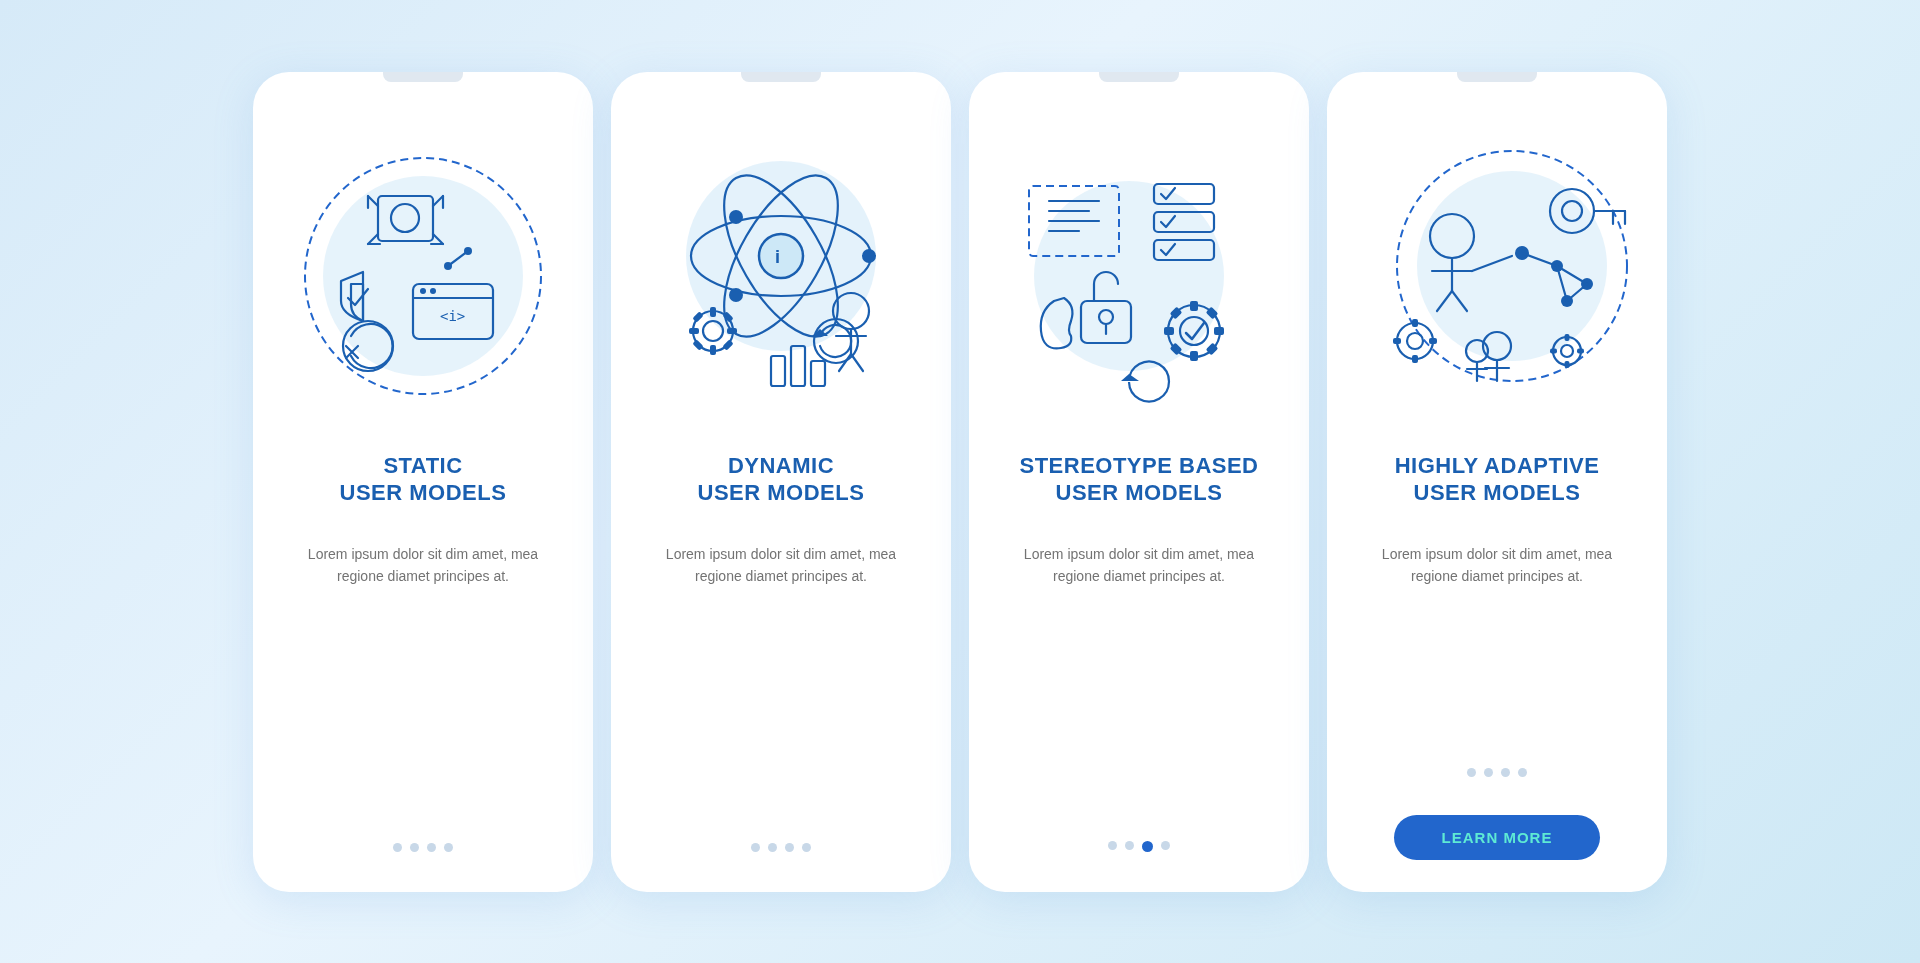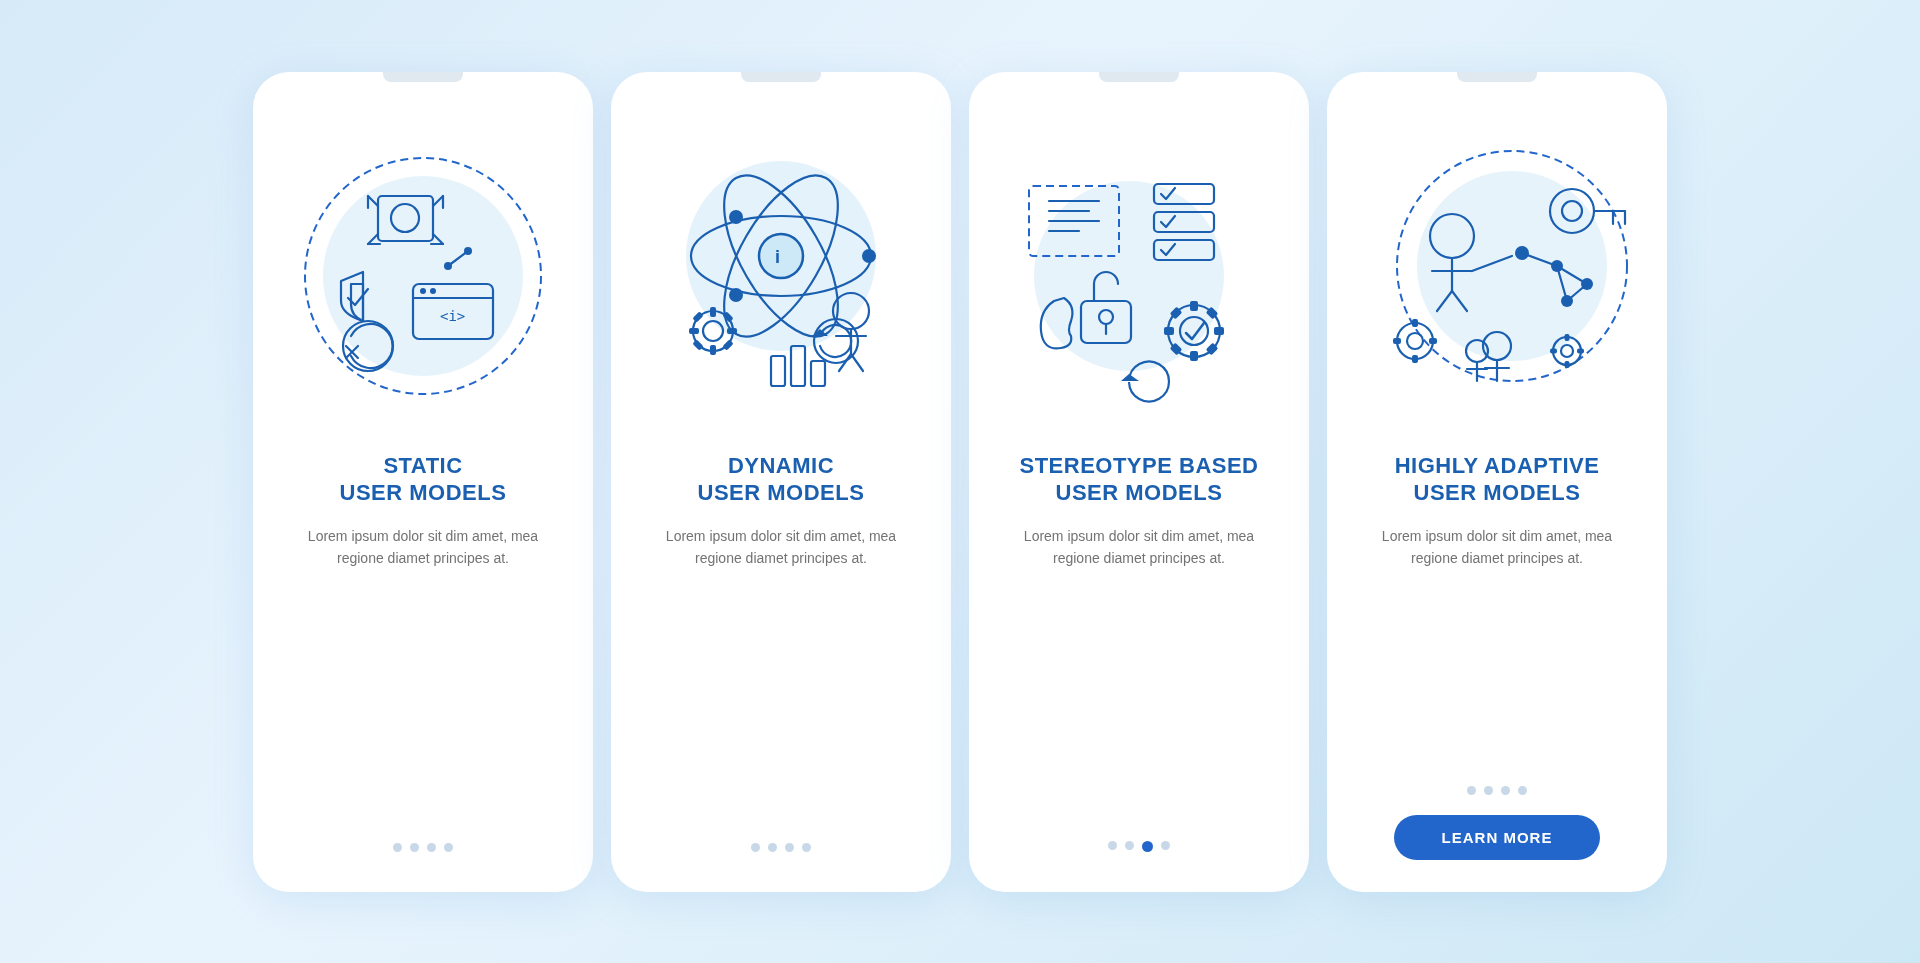--- a/index.html
+++ b/index.html
@@ -54,20 +54,21 @@
       padding-top: 18px;
     }
 
     .card-content {
       padding: 0 44px;
       width: 100%;
       display: flex;
       flex-direction: column;
       align-items: center;
       flex: 1;
+      gap: 18px;
     }
 
     .card-title {
       font-size: 22px;
       font-weight: 800;
       color: #1a5fb0;
       text-align: center;
       text-transform: uppercase;
       letter-spacing: 0.5px;
       margin-bottom: 18px;
@@ -97,21 +98,21 @@
     }
 
     .dot.active {
       background: #2266cc;
       width: 11px;
       height: 11px;
     }
 
     .learn-more-btn {
       background: #2266cc;
-      color: #ffffff;
+      color: #5eead4;
       border: none;
       border-radius: 28px;
       padding: 14px 48px;
       font-size: 15px;
       font-weight: 700;
       letter-spacing: 1px;
       text-transform: uppercase;
       cursor: pointer;
       margin-top: 12px;
     }

